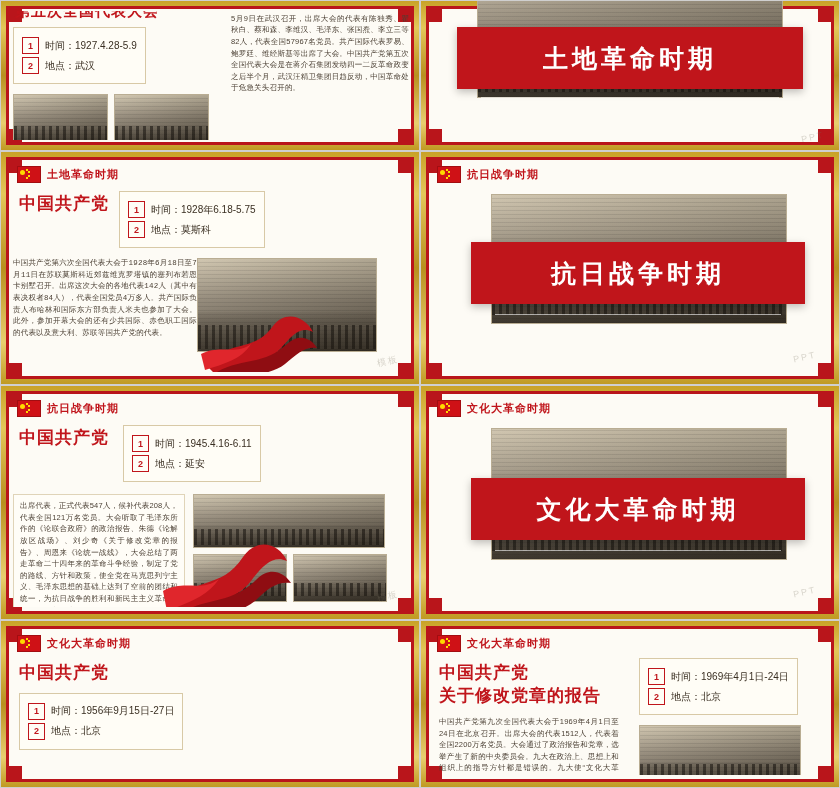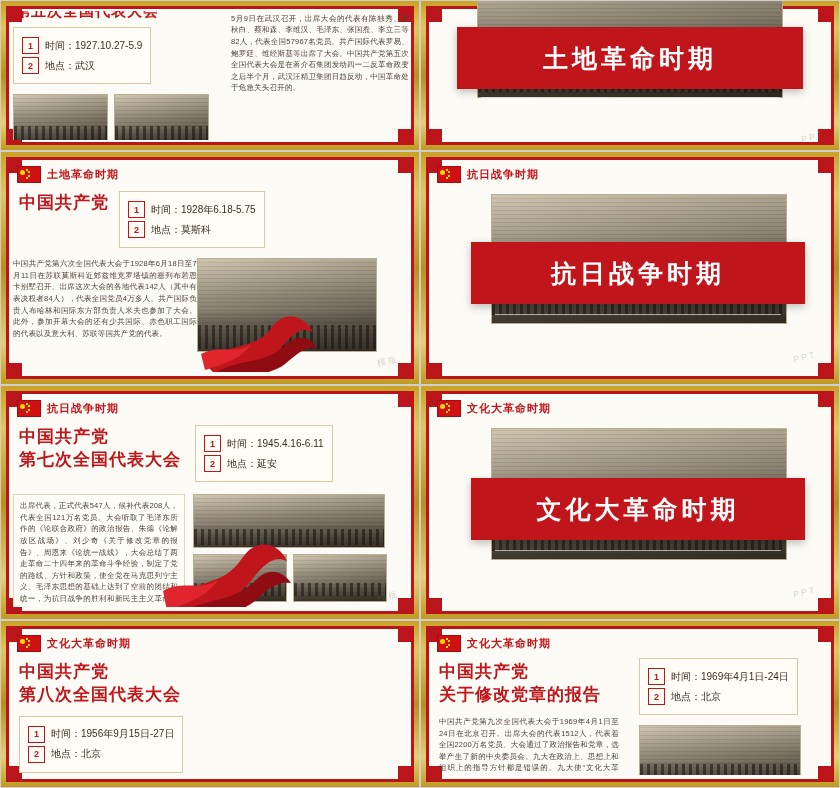--- a/index.html
+++ b/index.html
@@ -92,21 +92,21 @@
   }
 
   .big-title {
     color: #c0151b;
     font-weight: bold;
     font-size: 17px;
     line-height: 1.35;
     margin: 6px 0 6px 6px;
     letter-spacing: 1px;
   }
-  .big-title .l2 { display: block; font-family: Liberation Mono, monospace; }
+  .big-title .l2 { display: block; }
 
   
   .meta-box {
     border: 1px solid #d8c9a6;
     background: #fffdf6;
     padding: 6px 8px;
     display: inline-block;
   }
   .meta-row {
     display: flex;
@@ -222,21 +222,21 @@
       <div class="corner bl"></div>
       <div class="corner br"></div>
       <div class="content" style="inset:10px;">
         <div style="position:absolute; left:2px; top:-10px; width:196px;">
           <div class="big-title" style="font-size:15px; margin:0 0 6px 2px;">
             <span>第五次全国代表大会</span>
           </div>
           <div class="meta-box">
             <div class="meta-row">
               <div class="num">1</div>
-              <div class="meta-text">时间：1927.10.27-5.9</div>
+              <div class="meta-text">时间：1927.4.28-5.9</div>
             </div>
             <div class="meta-row">
               <div class="num">2</div>
               <div class="meta-text">地点：武汉</div>
             </div>
           </div>
           <div style="display:flex; gap:6px; margin-top:10px;">
             <div class="photo" style="width:94px; height:52px;">
                 <div class="crowd"></div>
               </div>
@@ -296,21 +296,21 @@
             <div class="meta-row">
               <div class="num">1</div>
               <div class="meta-text">时间：1928年6.18-5.75</div>
             </div>
             <div class="meta-row">
               <div class="num">2</div>
               <div class="meta-text">地点：莫斯科</div>
             </div>
           </div>
         </div>
-        <div style="display:flex; gap:0; margin-top:10px;">
+        <div style="display:flex; gap:0; margin-top:10px;font-family:Liberation Mono, monospace;">
           <div class="body-text" style="width:184px;">中国共产党第六次全国代表大会于1928年6月18日至7月11日在苏联莫斯科近郊兹维克罗塔镇的塞列布若恩卡别墅召开。出席这次大会的各地代表142人（其中有表决权者84人），代表全国党员4万多人。共产国际负责人布哈林和国际东方部负责人米夫也参加了大会。此外，参加开幕大会的还有少共国际、赤色职工国际的代表以及意大利、苏联等国共产党的代表。</div>
           <div class="photo" style="width:178px; height:92px;">
             <div class="crowd" style="bottom:2%; height:26%;"></div>
           </div>
         </div>
         <div class="ribbon" style="left:188px; bottom:-6px;">
           <svg width="120" height="70" viewBox="0 0 120 70">
             <path d="M6 58 C28 30 52 46 72 18 C84 2 104 8 112 24 C100 18 92 26 80 40 C62 62 36 54 14 66 Z" fill="#c0151b"></path>
             <path d="M16 64 C40 50 62 58 86 36 C98 25 110 30 116 40 C104 38 96 46 84 56 C66 70 40 66 18 68 Z" fill="#8f0d12"></path>
             <path d="M0 46 C20 36 34 48 50 36 C40 52 22 56 4 62 Z" fill="#e0262c"></path>
@@ -365,21 +365,20 @@
               <i class="s2"></i>
               <i class="s3"></i>
               <i class="s4"></i>
               <i class="s5"></i>
           </div>
           <div class="sec-title">抗日战争时期</div>
         </div>
         <div style="display:flex; align-items:flex-start; gap:14px;">
           <div class="big-title" style="margin:4px 0 0 6px;">
             <span class="l2">中国共产党</span>
-            <span class="l2">第七次全国代表大会</span>
           </div>
           <div class="meta-box" style="margin-top:2px;">
             <div class="meta-row">
               <div class="num">1</div>
               <div class="meta-text">时间：1945.4.16-6.11</div>
             </div>
             <div class="meta-row">
               <div class="num">2</div>
               <div class="meta-text">地点：延安</div>
             </div>
@@ -458,21 +457,20 @@
               <i class="s3"></i>
               <i class="s4"></i>
               <i class="s5"></i>
           </div>
           <div class="sec-title">文化大革命时期</div>
         </div>
         <div style="display:flex; gap:10px;">
           <div style="width:208px;">
             <div class="big-title" style="margin:4px 0 8px 6px;">
               <span class="l2">中国共产党</span>
-              <span class="l2">第八次全国代表大会</span>
             </div>
             <div class="meta-box" style="margin-left:6px;">
               <div class="meta-row">
                 <div class="num">1</div>
                 <div class="meta-text">时间：1956年9月15日-27日</div>
               </div>
               <div class="meta-row">
                 <div class="num">2</div>
                 <div class="meta-text">地点：北京</div>
               </div>

